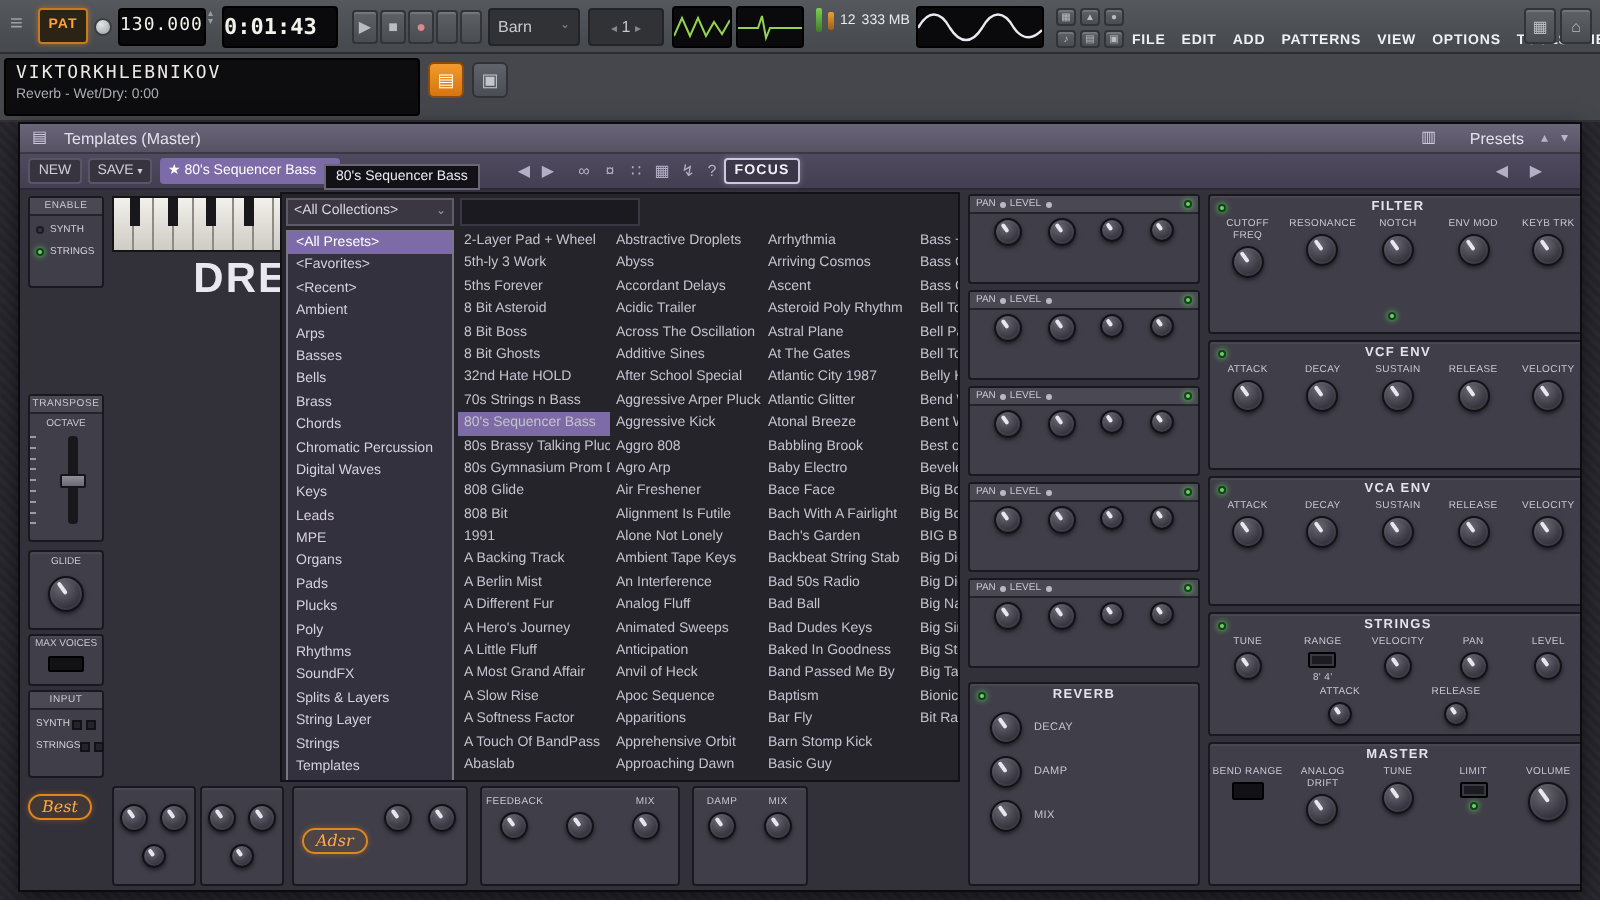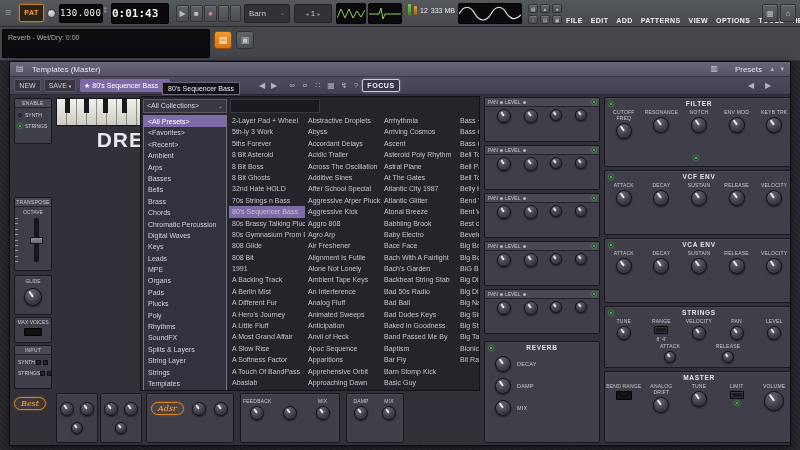--- a/index.html
+++ b/index.html
@@ -167,20 +167,21 @@
     </div>
     <div class="tb" style="left:566px;top:9px;white-space:nowrap;">
       
     <span class="menu-item">FILE</span><span class="menu-item">EDIT</span><span class="menu-item">ADD</span><span class="menu-item">PATTERNS</span><span class="menu-item">VIEW</span><span class="menu-item">OPTIONS</span><span class="menu-item">TOOLS</span><span class="menu-item">HELP</span></div>
     <div class="tb tbtn" style="left:762px;top:4px;width:16px;height:18px;font-size:8px;line-height:17px;">▦</div>
     <div class="tb tbtn" style="left:780px;top:4px;width:16px;height:18px;font-size:8px;line-height:17px;">⌂</div>
   </div>
 
   <div class="row2">
     <div class="hintpanel">
+      <div class="hint-title">VIKTORKHLEBNIKOV</div>
       <div class="hint-sub">Reverb - Wet/Dry: 0:00</div>
     </div>
     <div style="position:absolute;left:214px;top:4px;width:18px;height:18px;border-radius:3px;background:linear-gradient(#f09a2e,#d87410);border:1px solid #8a4c0c;text-align:center;font-size:9px;color:#fff;line-height:17px;">▤</div>
     <div style="position:absolute;left:236px;top:4px;width:18px;height:18px;border-radius:3px;background:linear-gradient(#60636a,#4a4d53);border:1px solid #303237;text-align:center;font-size:9px;color:#c3c6cb;line-height:17px;">▣</div>
   </div>
 
   <div class="plugwin">
 
     <div class="ptitle">
       <span style="position:absolute;left:6px;top:2px;font-size:8px;color:#cdc8da;">▤</span>
@@ -423,21 +424,21 @@
               <div class="bitem">Big Stere</div>
               <div class="bitem">Big Tal</div>
               <div class="bitem">Bionic Dr</div>
               <div class="bitem">Bit Rate</div>
             </div>
         </div>
       </div>
 
       <div style="position:absolute;left:136px;top:298px;width:334px;height:52px;display:flex;gap:6px;">
         <div class="panel" style="position:relative;width:88px;height:50px;">
-          <span class="fx-toggle" style="position:absolute;left:4px;top:8px;">Adsr</span>
+          <span class="fx-toggle" style="position:absolute;left:4px;top:20px;">Adsr</span>
           <div style="position:absolute;right:5px;top:8px;display:flex;gap:8px;">
             <div class="knob k14"></div>
             <div class="knob k14"></div>
           </div>
         </div>
         <div class="panel" style="position:relative;width:100px;height:50px;">
           <div class="params" style="margin-top:4px;">
 
           <div class="param" style="width:30px;">
                 <div class="plabel">FEEDBACK</div>

